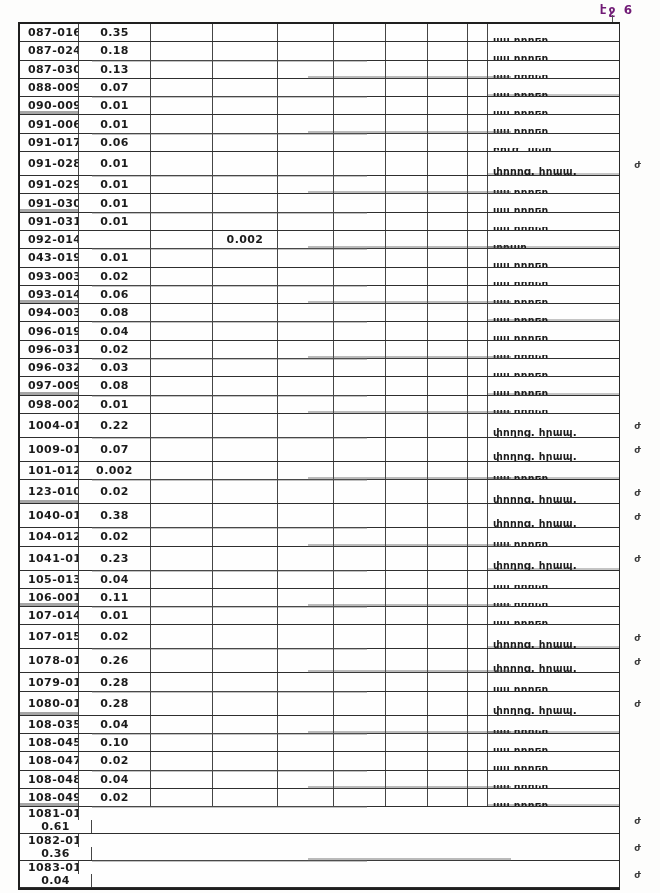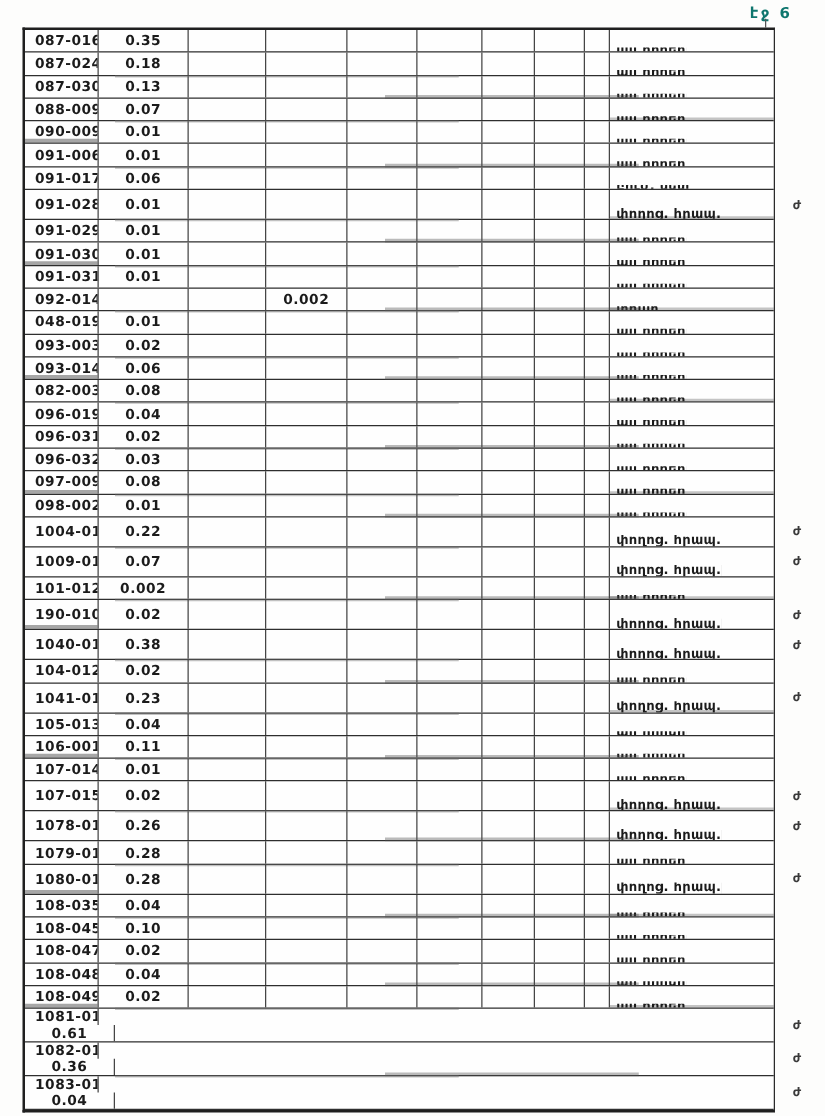--- a/index.html
+++ b/index.html
@@ -4,21 +4,21 @@
 <style>
   html,body{margin:0;padding:0;}
   body{
     width:660px;height:893px;position:relative;overflow:hidden;
     background:#fdfdfc;
     font-family:"DejaVu Sans", sans-serif;
     color:#1b1b1b;
   }
   .page-label{
     position:absolute;top:3px;right:26px;
-    font-size:12px;font-weight:bold;letter-spacing:2px;color:#0f766e;padding-left:20px;
+    font-size:12px;font-weight:bold;letter-spacing:2px;color:#701a75;padding-left:20px;
   }
   .page-tick{
     position:absolute;top:15px;right:47px;width:1px;height:9px;background:#555;
   }
   .grid{
     position:absolute;left:18px;top:22px;width:602px;
     border:2px solid #1f1f1f;border-right:1px solid #2a2a2a;
     box-sizing:border-box;background:#fefefe;
   }
   .row{display:flex;position:relative;border-bottom:1px solid #2e2e2e;}
@@ -301,21 +301,21 @@
     <div class="cell c6"></div>
     <div class="cell c7"></div>
     <div class="cell c8"></div>
     <div class="cell c9"></div>
     <div class="cell c10">
         <span class="txt">փոստ</span>
       </div>
   </div>
     <div class="row n">
     <div class="cell c1">
-        <span class="txt">048-019</span>
+        <span class="txt">043-019</span>
       </div>
     <div class="cell c2">
         <span class="txt">0.01</span>
       </div>
     <div class="cell c3"></div>
     <div class="cell c4">
         <span class="txt"></span>
       </div>
     <div class="cell c5"></div>
     <div class="cell c6"></div>
@@ -361,21 +361,21 @@
     <div class="cell c6"></div>
     <div class="cell c7"></div>
     <div class="cell c8"></div>
     <div class="cell c9"></div>
     <div class="cell c10">
         <span class="txt">այլ հողեր</span>
       </div>
   </div>
     <div class="row n">
     <div class="cell c1">
-        <span class="txt">082-003</span>
+        <span class="txt">094-003</span>
       </div>
     <div class="cell c2">
         <span class="txt">0.08</span>
       </div>
     <div class="cell c3"></div>
     <div class="cell c4">
         <span class="txt"></span>
       </div>
     <div class="cell c5"></div>
     <div class="cell c6"></div>
@@ -543,21 +543,21 @@
     <div class="cell c6"></div>
     <div class="cell c7"></div>
     <div class="cell c8"></div>
     <div class="cell c9"></div>
     <div class="cell c10">
         <span class="txt">այլ հողեր</span>
       </div>
   </div>
     <div class="row t">
     <div class="cell c1">
-        <span class="txt">190-010</span>
+        <span class="txt">123-010</span>
       </div>
     <div class="cell c2">
         <span class="txt">0.02</span>
       </div>
     <div class="cell c3"></div>
     <div class="cell c4">
         <span class="txt"></span>
       </div>
     <div class="cell c5"></div>
     <div class="cell c6"></div>

